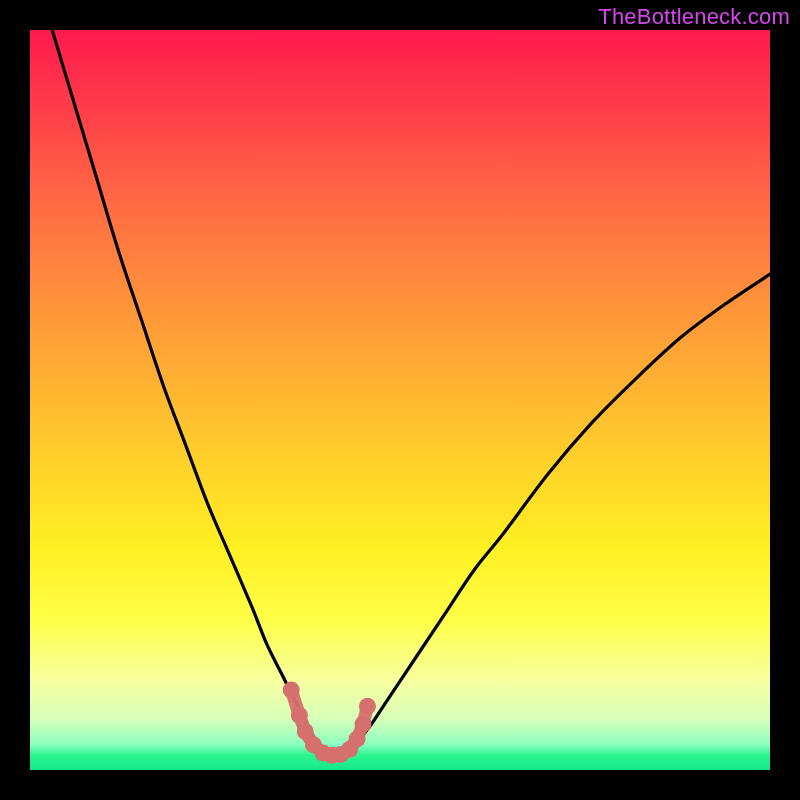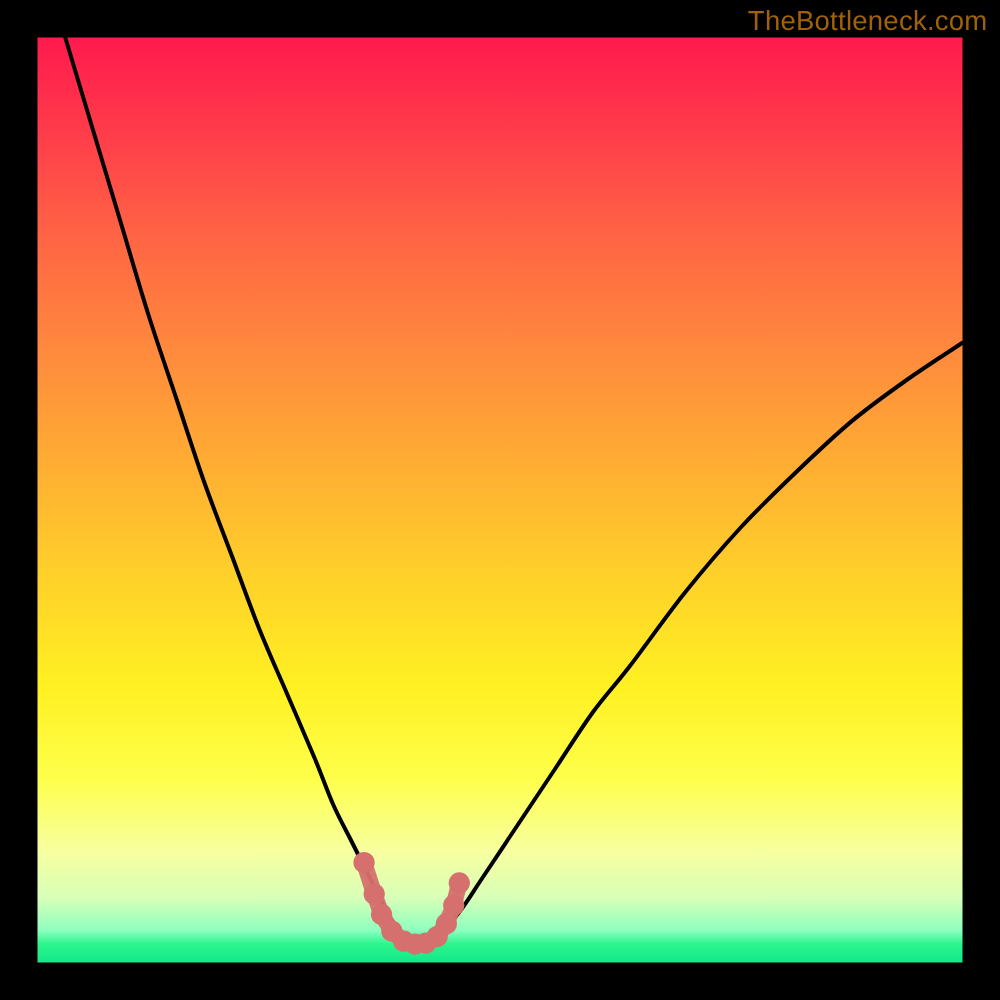--- a/index.html
+++ b/index.html
@@ -38,21 +38,21 @@
       #d8ffb8 93%,
       #8effc0 96.5%,
       #2cf58e 98%,
       #13e88a 100%
     );
   }
   .watermark {
     position: absolute;
     top: 4px;
     right: 10px;
-    color: #a16207;
+    color: #d946ef;
     font-size: 22px;
     letter-spacing: 0.2px;
     font-weight: 500;
     user-select: none;
   }
   svg.curve {
     position: absolute;
     left: 0;
     top: 0;
     width: 740px;

